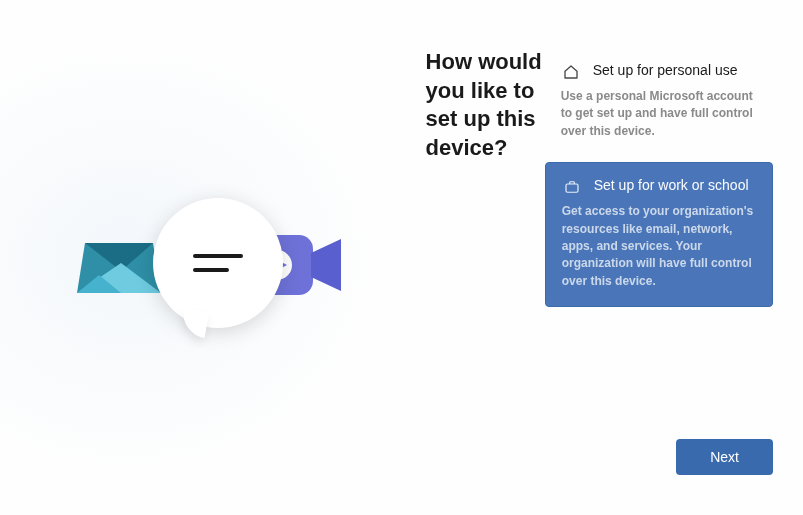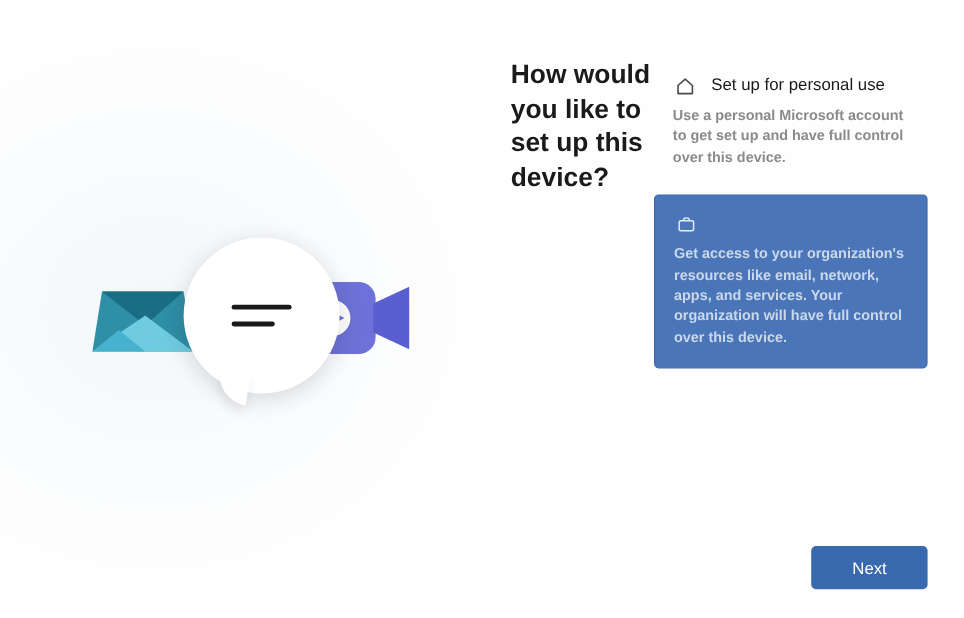--- a/index.html
+++ b/index.html
@@ -128,21 +128,21 @@
       border: 1px solid #3b6aa9;
     }
     .option-work .card-title { color: #fbfcfe; }
     .option-work .card-desc { color: #cbd8ea; }
     .icon-slot { width: 20px; height: 20px; display: flex; align-items: center; justify-content: center; }
     .icon-home svg path { stroke: #4a4a4a; }
     .icon-briefcase svg path, .icon-briefcase svg rect { stroke: #e8eef7; }
 
     .footer {
       position: absolute;
-      bottom: 24px;
+      bottom: 40px;
       right: 30px;
     }
     .next-btn {
       background: #396aad;
       color: #fff;
       border: none;
       font-size: 14px;
       padding: 10px 34px;
       border-radius: 4px;
       cursor: pointer;
@@ -203,20 +203,21 @@
       </div>
 
       <div class="option-card option-work">
         <div class="card-header">
           <span class="icon-slot icon-briefcase">
             <svg width="18" height="18" viewBox="0 0 24 24" fill="none">
               <rect x="4" y="8" width="16" height="11" rx="2" stroke="#e8eef7" stroke-width="1.6" fill="none"></rect>
               <path d="M9 8 L9 6 A1 1 0 0 1 10 5 L14 5 A1 1 0 0 1 15 6 L15 8" stroke="#e8eef7" stroke-width="1.6" fill="none"></path>
             </svg>
           </span>
+          <span class="card-title">Set up for work or school</span>
         </div>
         <div class="card-desc">Get access to your organization's resources like email, network, apps, and services. Your organization will have full control over this device.</div>
       </div>
 
     </div>
   </div>
 
   <div class="footer">
     <button class="next-btn">Next</button>
   </div>

